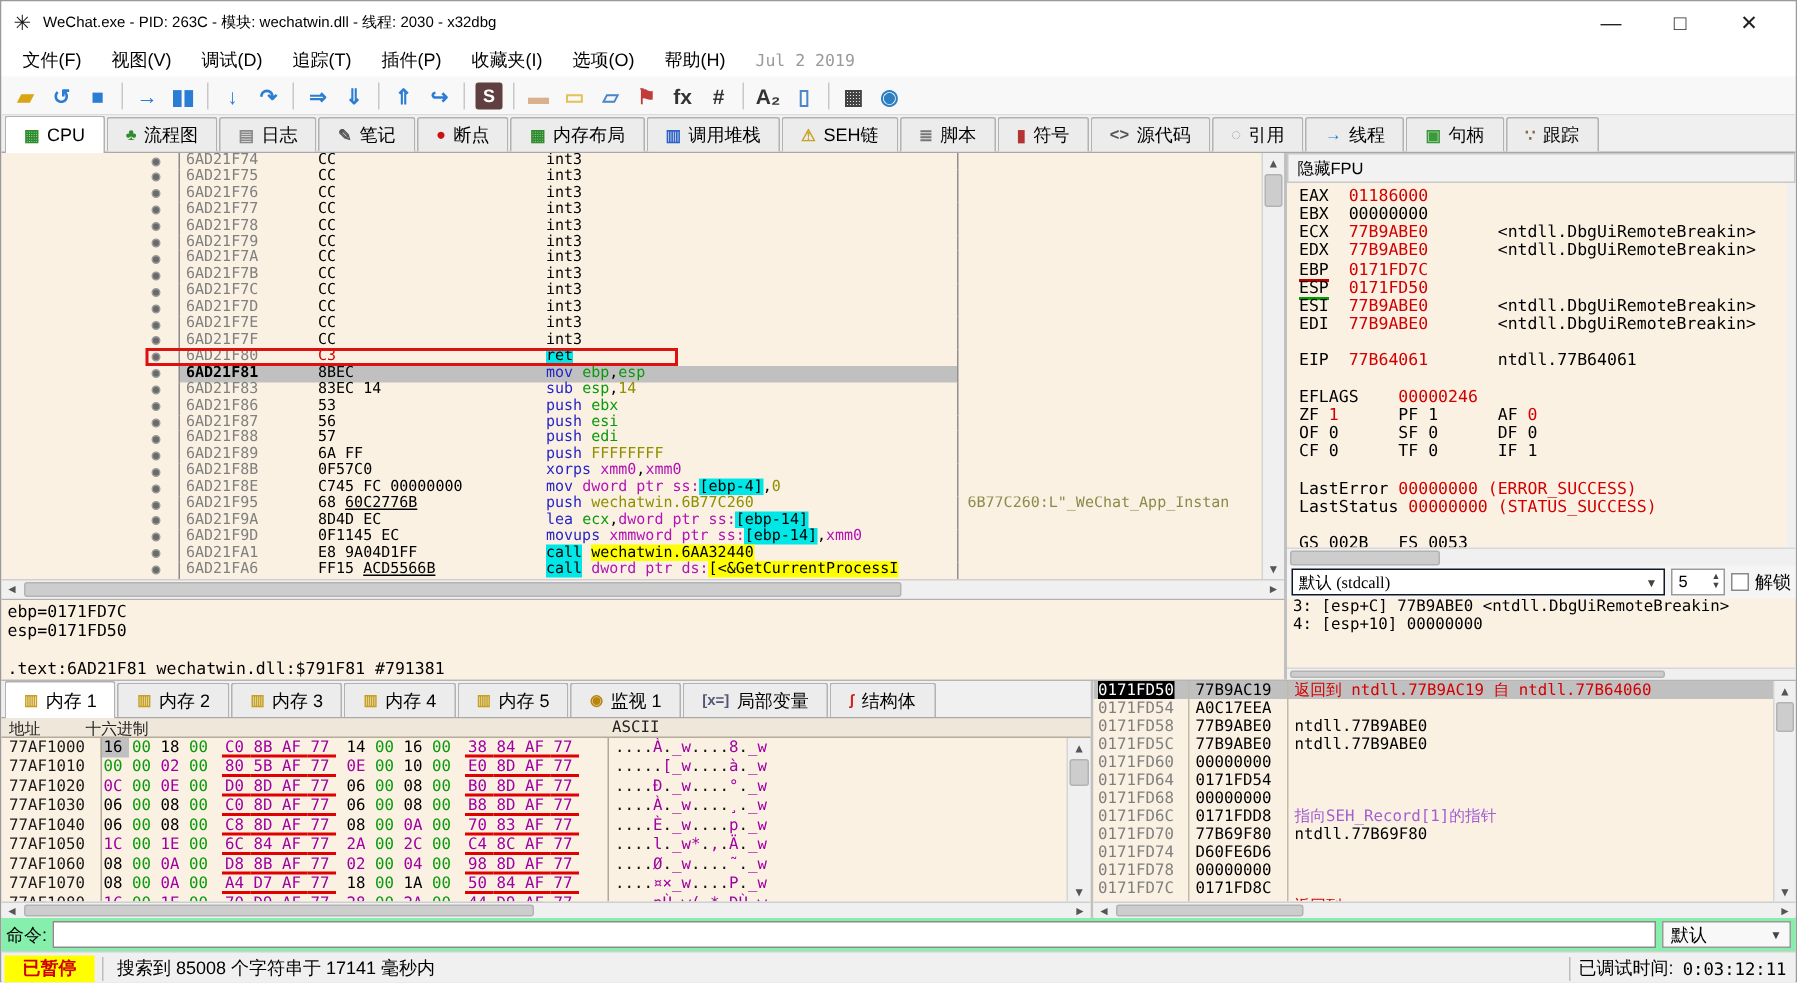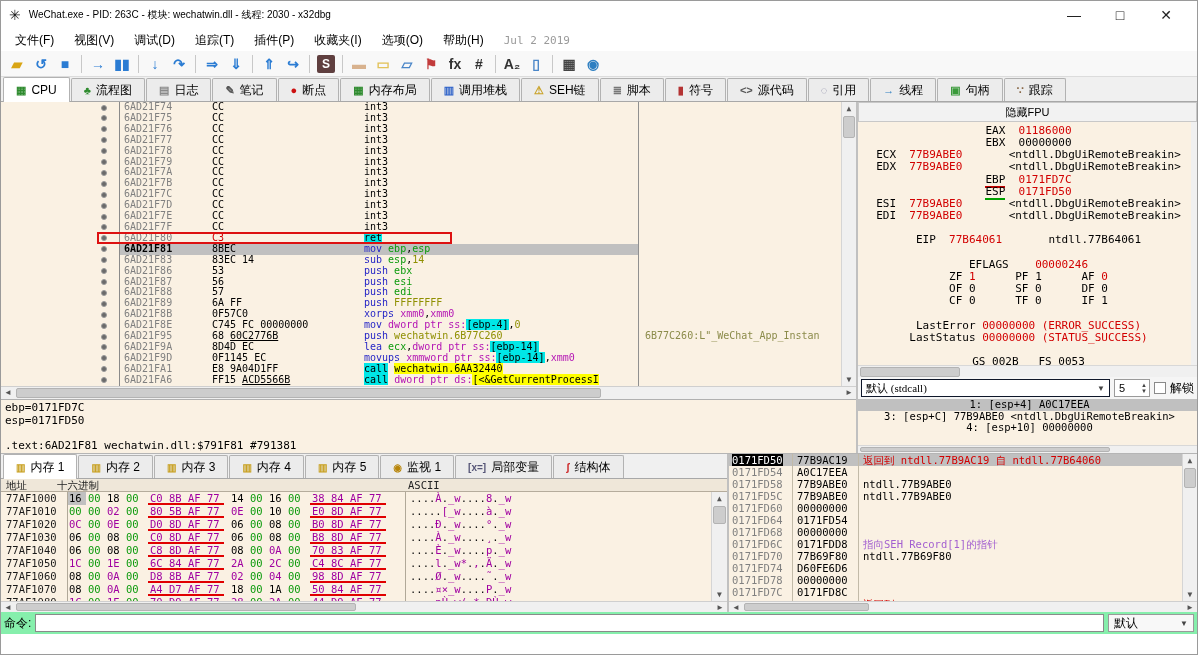--- a/index.html
+++ b/index.html
@@ -59,21 +59,21 @@
   .hthumb { position:absolute; top:1px; height:10px; background:#cdcdcd; border:1px solid #b3b3b3; border-radius:2px; }
 
   .infopane { height:54px; background:#faf1e3; border-top:1px solid #b0b0b0; font-family:"DejaVu Sans Mono",monospace; font-size:11px; line-height:12.5px; padding:2px 4px; white-space:pre; flex:none; }
 
   .vscroll { position:absolute; right:0; top:0; bottom:0; width:15px; background:#f0f0f0; border-left:1px solid #d5d5d5; }
   .vscroll .va { position:absolute; left:0; right:0; height:13px; font-size:8px; color:#555; text-align:center; line-height:13px; }
   .vscroll .va.t { top:0; } .vscroll .va.b { bottom:0; }
   .vthumb { position:absolute; left:1px; right:1px; background:#cdcdcd; border:1px solid #b3b3b3; border-radius:2px; }
 
   
-  .regs-pane { flex:1; display:flex; flex-direction:column; background:#faf1e3;text-align:center; }
+  .regs-pane { flex:1; display:flex; flex-direction:column; background:#faf1e3; }
   .fpu-btn { height:20px; flex:none; background:#f2f2f2; border:1px solid #c8c8c8; font-size:11px; padding:2px 6px; }
   .reg-list { height:243px; flex:none; font-family:"DejaVu Sans Mono",monospace; font-size:11px; line-height:12.15px; padding:3px 0 0 8px; white-space:pre; position:relative; overflow:hidden; border-right:6px solid #f0f0f0; }
   .reg-hscroll { height:12px; flex:none; background:#f0f0f0; border-top:1px solid #d8d8d8; position:relative; }
   .args-bar { height:22px; flex:none; display:flex; align-items:center; padding:1px 3px; background:#f5f5f5; gap:4px; }
   .combo { flex:1; height:18px; background:#fff; border:1px solid #0f172a; font-size:11px; display:flex; align-items:center; padding:0 4px; justify-content:space-between;font-family:Liberation Serif, serif; }
   .combo .arrow { font-size:8px; color:#444; }
   .spin { width:36px; height:18px; background:#fff; border:1px solid #9a9a9a; font-size:11px; display:flex; align-items:center; padding-left:4px; justify-content:space-between; }
   .spin .spinbtns { font-size:6px; line-height:6px; color:#444; display:flex; flex-direction:column; padding-right:2px; }
   .chk { width:12px; height:12px; background:#fff; border:1px solid #8a8a8a; display:inline-block; }
   .chklabel { font-size:12px; }
@@ -307,21 +307,21 @@
         <div class="spin">
           <span>5</span>
           <span class="spinbtns">
               <span>▲</span>
               <span>▼</span>
             </span>
         </div>
         <span class="chk"></span>
         <span class="chklabel">解锁</span>
       </div>
-      <div class="args-list" id="argslist"><div class="arg-row sel">1: [esp+4] A0C17EEA</div><div class="arg-row">3: [esp+C] 77B9ABE0 &lt;ntdll.DbgUiRemoteBreakin&gt;</div><div class="arg-row">4: [esp+10] 00000000</div></div>
+      <div class="args-list" id="argslist"><div class="arg-row">3: [esp+C] 77B9ABE0 &lt;ntdll.DbgUiRemoteBreakin&gt;</div><div class="arg-row">4: [esp+10] 00000000</div></div>
       <div class="args-hscroll">
         <div class="hthumb" style="left:2px;width:250px;height:5px;"></div>
       </div>
     </div>
   </div>
 
   <div class="bottom">
     <div class="dump-pane">
       <div class="dump-tabs" id="dumptabs">
           <div class="vtab active">
@@ -418,14 +418,24 @@
 
   <div class="cmdbar">
     <span class="cmd-label">命令:</span>
     <input class="cmd-input" value="" style="">
     <div class="cmd-combo">
       <span>默认</span>
       <span class="arrow" style="font-size:8px;color:#444;">▼</span>
     </div>
   </div>
 
+  <div class="statusbar">
+    <span class="status-badge">已暂停</span>
+    <span class="sb-sep"></span>
+    <span class="status-msg">搜索到 85008 个字符串于 17141 毫秒内</span>
+    <div class="status-right">
+      <span class="sb-sep"></span>
+      <span>已调试时间:</span>
+      <span class="debug-time">0:03:12:11</span>
+    </div>
+  </div>
 
 </div>
 
 </body></html>

